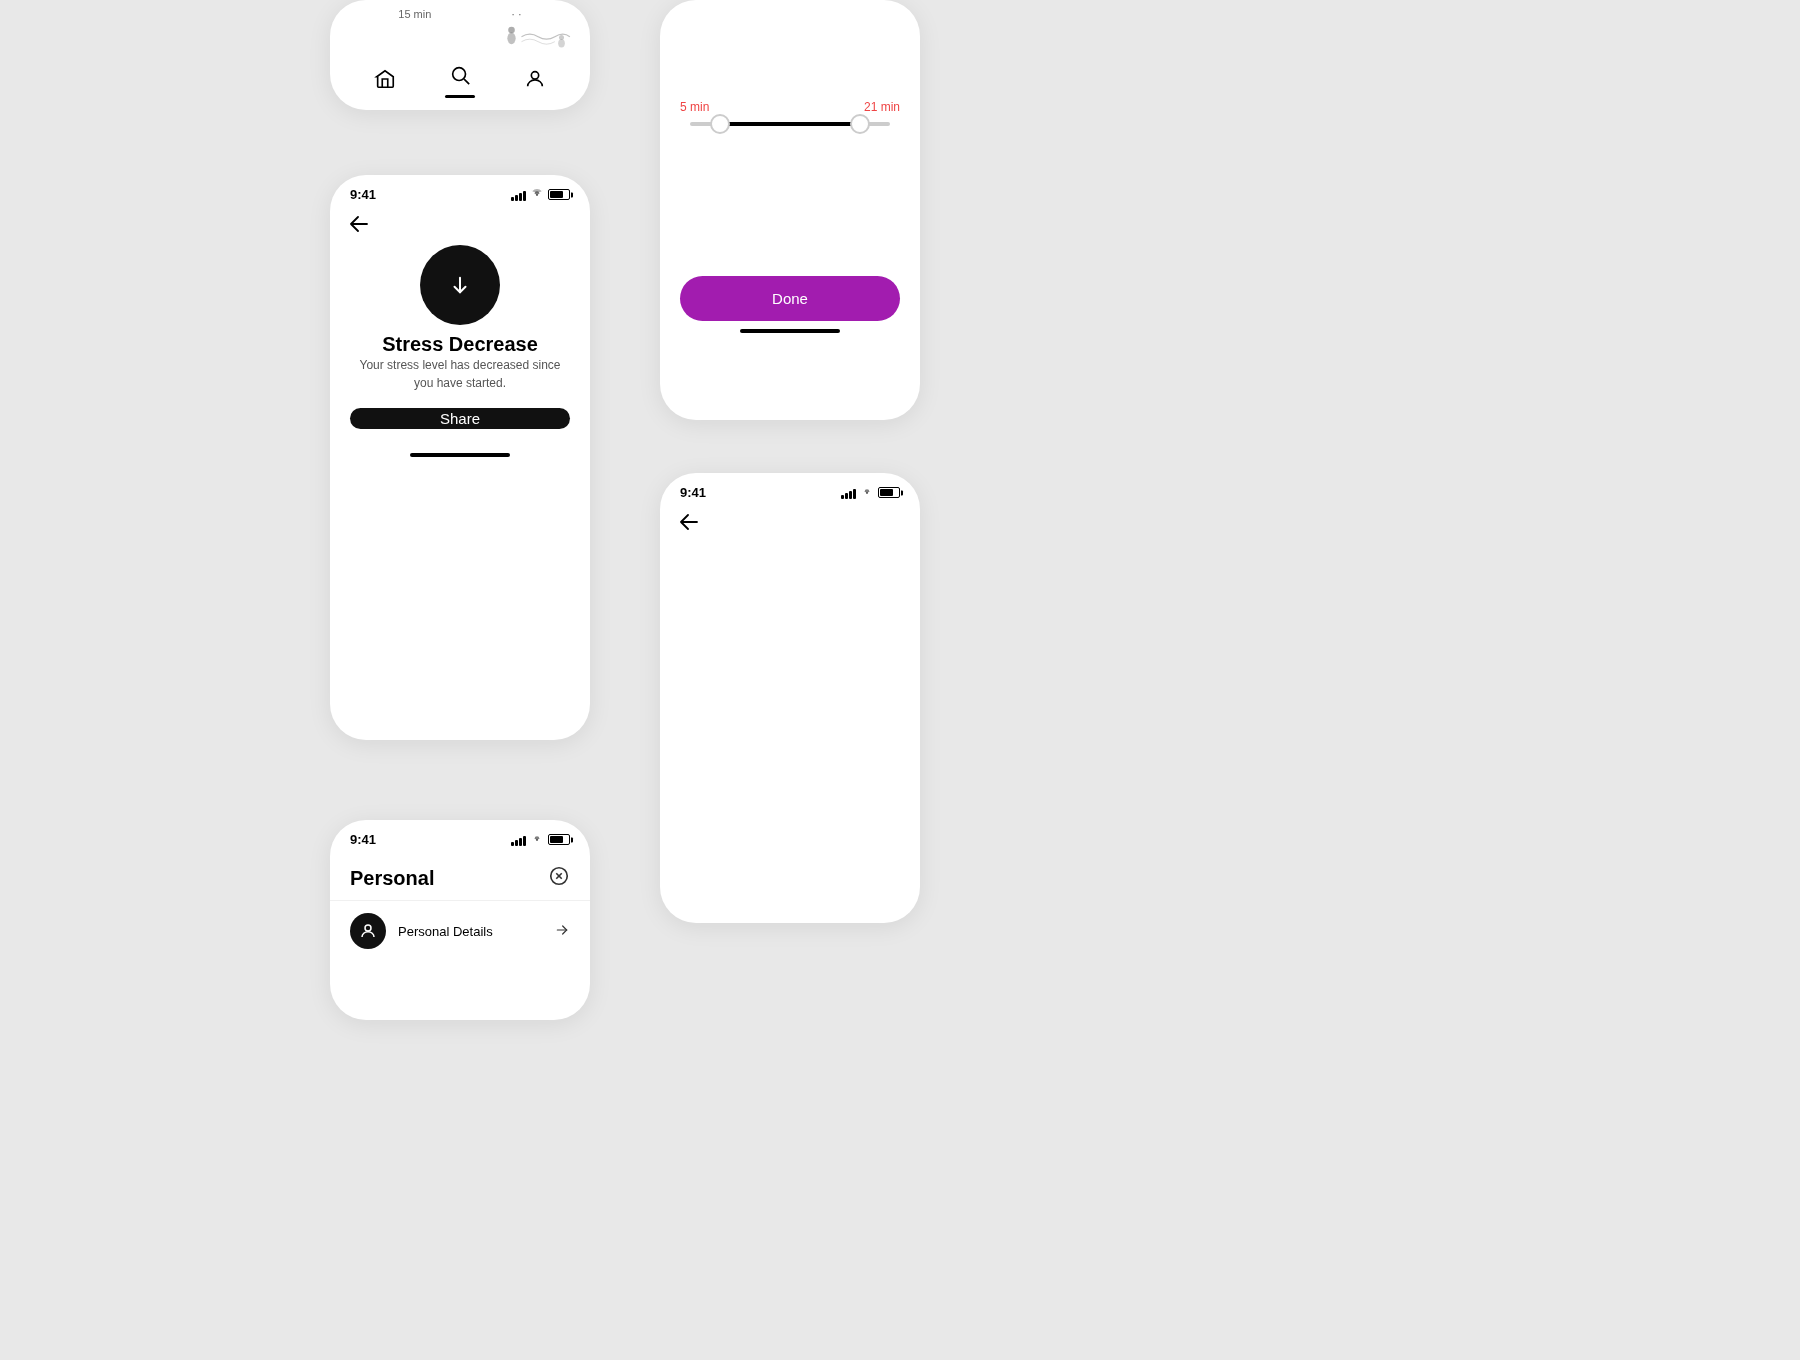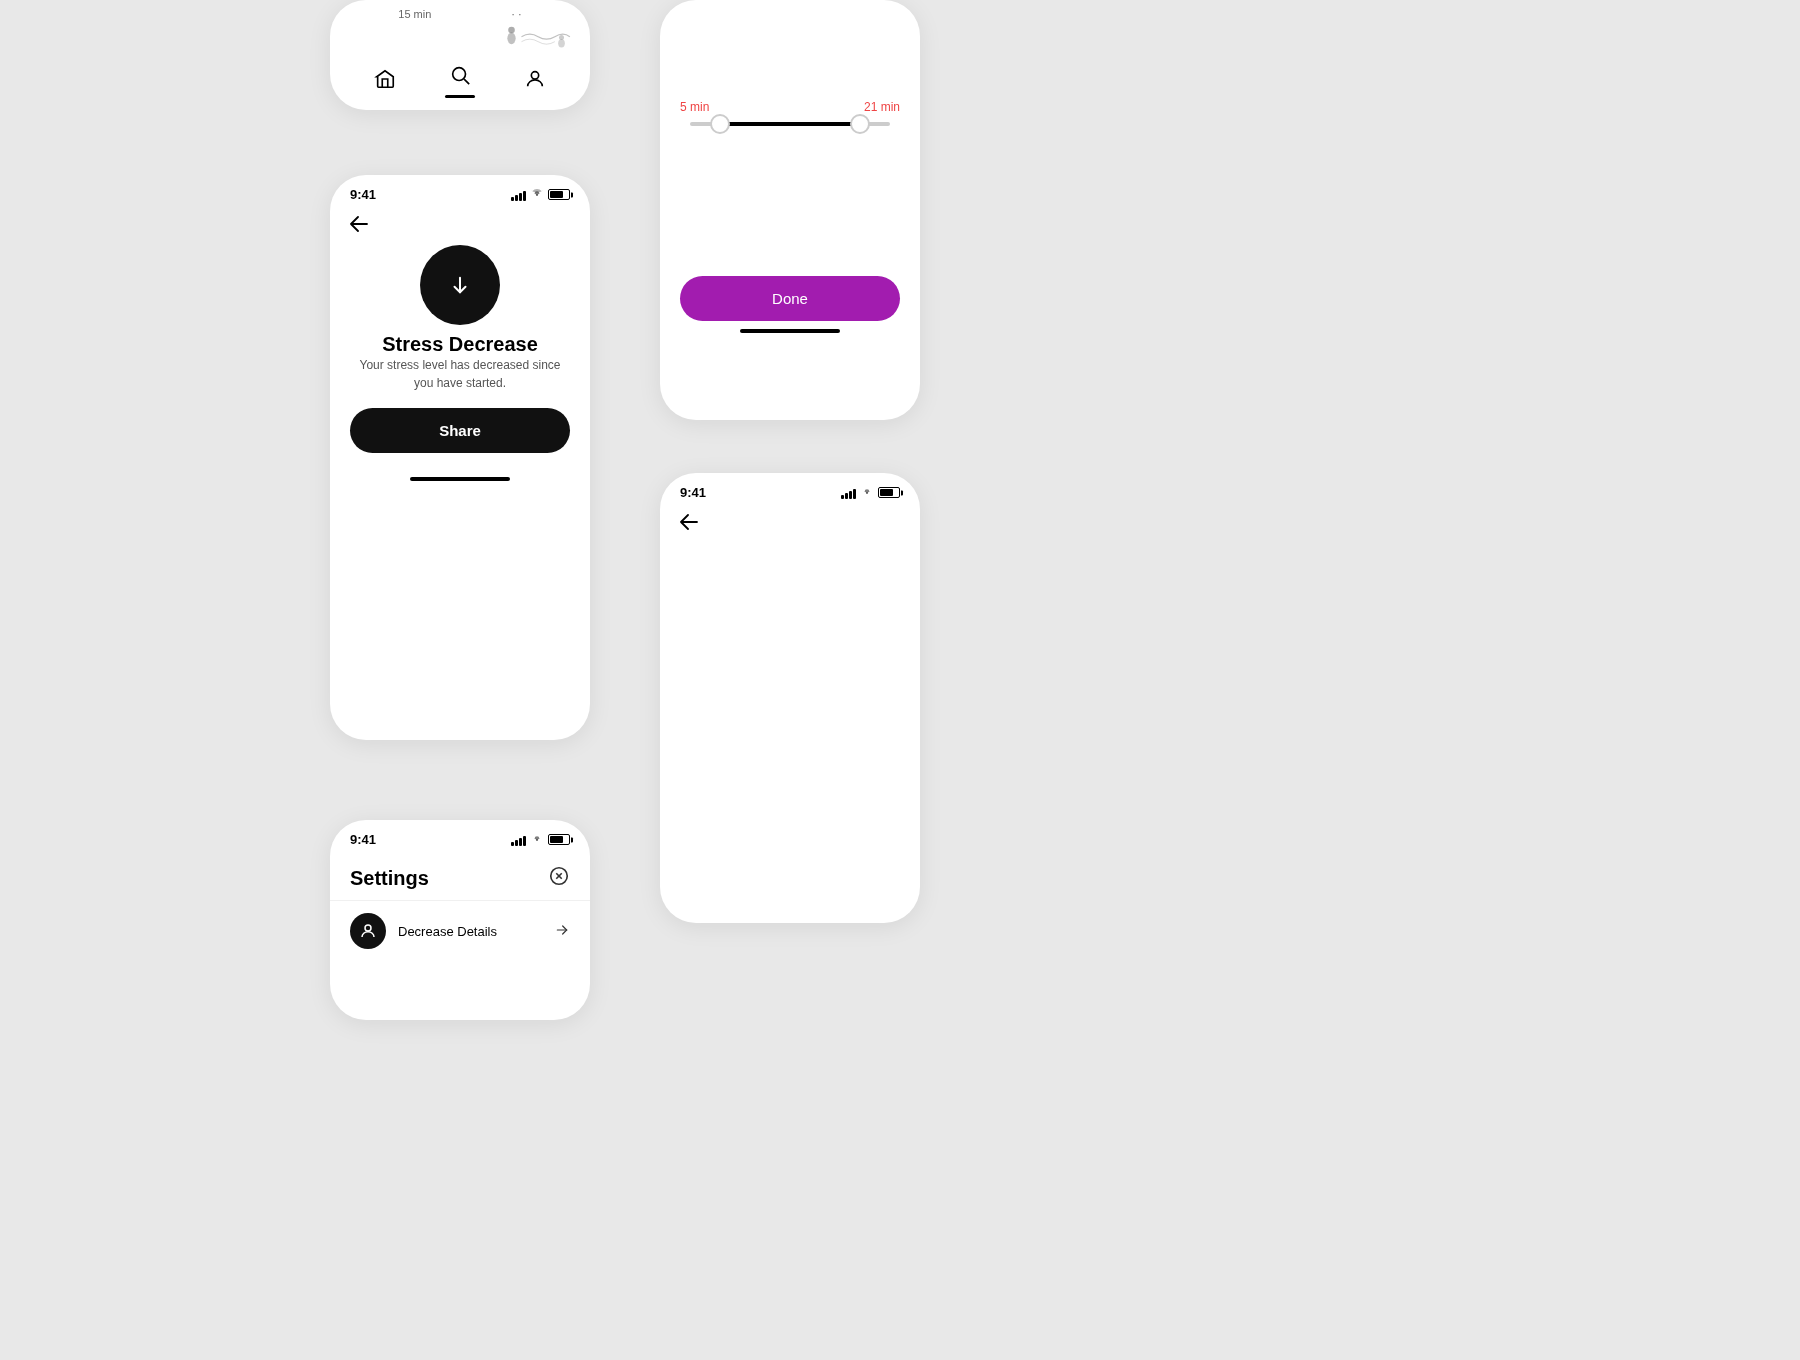--- a/index.html
+++ b/index.html
@@ -141,22 +141,22 @@
     .stress-title {
       font-size: 20px; font-weight: 700; text-align: center;
       margin-top: 8px;
     }
     .stress-desc {
       font-size: 12px; color: #555; text-align: center; line-height: 1.5;
     }
     .share-btn {
       background: #111; color: #fff;
       border: none; border-radius: 50px;
-      padding: 14px 0; width: 100%;
-      font-size: 15px; font-weight: 700;
+      padding: 2px 0; width: 100%;
+      font-size: 15px; font-weight: 400;
       cursor: pointer;
       margin: 16px 0;
     }
     .home-indicator {
       width: 100px; height: 4px; background: #000;
       border-radius: 2px; margin: 8px auto 12px;
     }
 
     
     #card-settings {
@@ -413,38 +413,38 @@
           <path d="M8 10l-2-2a7 7 0 0012 0l-2 2a4 4 0 00-8 0z" opacity="0.5"></path>
         </svg>
       </span>
       <div class="battery-icon">
         <div class="battery-fill"></div>
       </div>
     </div>
   </div>
 
   <div class="settings-header">
-    <span class="settings-title">Settings</span>
+    <span class="settings-title">Personal</span>
     <span class="settings-icon">
       <svg width="22" height="22" viewBox="0 0 24 24" fill="none" stroke="#333" stroke-width="1.8">
         <circle cx="12" cy="12" r="9"></circle>
         <line x1="9" y1="9" x2="15" y2="15"></line>
         <line x1="15" y1="9" x2="9" y2="15"></line>
       </svg>
     </span>
   </div>
 
   <div class="settings-row">
     <div class="settings-row-icon">
       <svg width="18" height="18" viewBox="0 0 24 24" fill="none" stroke="#fff" stroke-width="2">
         <circle cx="12" cy="8" r="4"></circle>
         <path d="M4 20c0-4 3.6-7 8-7s8 3 8 7"></path>
       </svg>
     </div>
-    <span class="settings-row-label">Decrease Details</span>
+    <span class="settings-row-label">Personal Details</span>
     <span class="settings-row-arrow">
       <svg width="16" height="16" viewBox="0 0 24 24" fill="none" stroke="#333" stroke-width="1.8" stroke-linecap="round">
         <line x1="5" y1="12" x2="19" y2="12"></line>
         <polyline points="13,6 19,12 13,18"></polyline>
       </svg>
     </span>
   </div>
 </div>
 
 <div class="phone-card" id="card-range">

